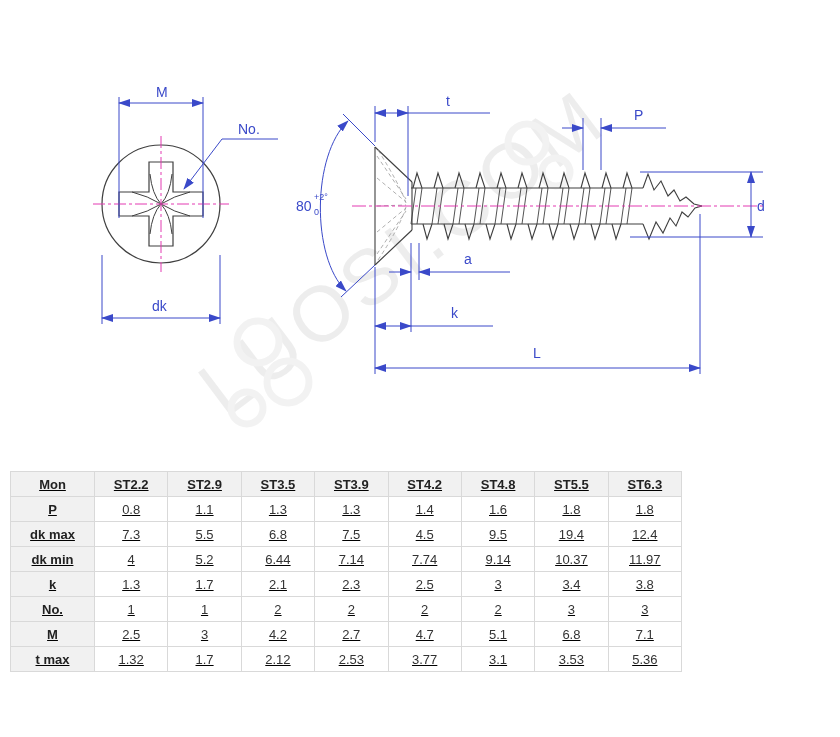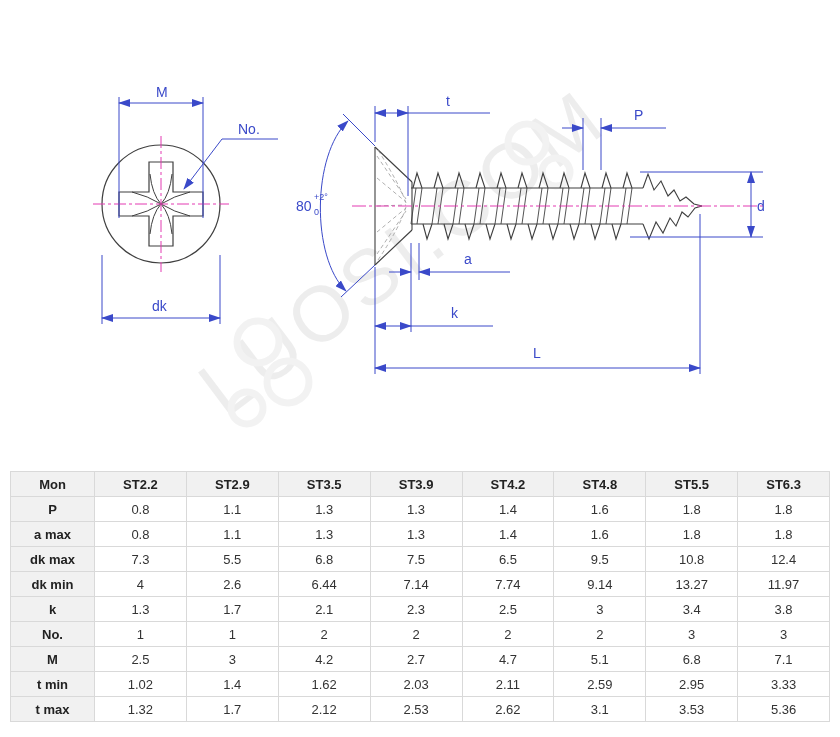--- a/index.html
+++ b/index.html
@@ -2,21 +2,21 @@
 <html><head>
 <meta charset="utf-8">
 <style>
   html,body{margin:0;padding:0;background:#ffffff;}
   body{width:840px;height:737px;font-family:"Liberation Sans",sans-serif;overflow:hidden;}
   .drawing-wrap{width:840px;height:460px;position:relative;}
   svg text{font-family:"Liberation Sans",sans-serif;}
   .dim-label{fill:#3a49c9;font-size:14px;}
   .dim-label-sm{fill:#3a49c9;font-size:9px;}
   .spec-table-wrap{padding:11px 10px 0 10px;}
-  table{border-collapse:collapse;width:820px;table-layout:fixed;}
+  table{border-collapse:collapse;width:672px;table-layout:fixed;text-decoration:underline;}
   th,td{border:1px solid #d9d9d9;height:24px;text-align:center;vertical-align:middle;
         font-size:13px;padding:0 2px;}
   thead th{background:#f1f1f1;color:#222;font-weight:bold;}
   tbody th{background:#f1f1f1;color:#222;font-weight:bold;}
   tbody td{background:#ffffff;color:#333;font-weight:normal;}
   col.label-col{width:84px;}
 </style>
 </head>
 <body>
 
@@ -251,50 +251,39 @@
           <td>0.8</td>
           <td>1.1</td>
           <td>1.3</td>
           <td>1.3</td>
           <td>1.4</td>
           <td>1.6</td>
           <td>1.8</td>
           <td>1.8</td>
         </tr>
         <tr>
-          <th>a max</th>
-          <td>0.8</td>
-          <td>1.1</td>
-          <td>1.3</td>
-          <td>1.3</td>
-          <td>1.4</td>
-          <td>1.6</td>
-          <td>1.8</td>
-          <td>1.8</td>
-        </tr>
-        <tr>
           <th>dk max</th>
           <td>7.3</td>
           <td>5.5</td>
           <td>6.8</td>
           <td>7.5</td>
-          <td>6.5</td>
+          <td>4.5</td>
           <td>9.5</td>
-          <td>10.8</td>
+          <td>19.4</td>
           <td>12.4</td>
         </tr>
         <tr>
           <th>dk min</th>
           <td>4</td>
-          <td>2.6</td>
+          <td>5.2</td>
           <td>6.44</td>
           <td>7.14</td>
           <td>7.74</td>
           <td>9.14</td>
-          <td>13.27</td>
+          <td>10.37</td>
           <td>11.97</td>
         </tr>
         <tr>
           <th>k</th>
           <td>1.3</td>
           <td>1.7</td>
           <td>2.1</td>
           <td>2.3</td>
           <td>2.5</td>
           <td>3</td>
@@ -317,36 +306,25 @@
           <td>2.5</td>
           <td>3</td>
           <td>4.2</td>
           <td>2.7</td>
           <td>4.7</td>
           <td>5.1</td>
           <td>6.8</td>
           <td>7.1</td>
         </tr>
         <tr>
-          <th>t min</th>
-          <td>1.02</td>
-          <td>1.4</td>
-          <td>1.62</td>
-          <td>2.03</td>
-          <td>2.11</td>
-          <td>2.59</td>
-          <td>2.95</td>
-          <td>3.33</td>
-        </tr>
-        <tr>
           <th>t max</th>
           <td>1.32</td>
           <td>1.7</td>
           <td>2.12</td>
           <td>2.53</td>
-          <td>2.62</td>
+          <td>3.77</td>
           <td>3.1</td>
           <td>3.53</td>
           <td>5.36</td>
         </tr>
       </tbody>
   </table>
 </div>
 
 </body></html>

